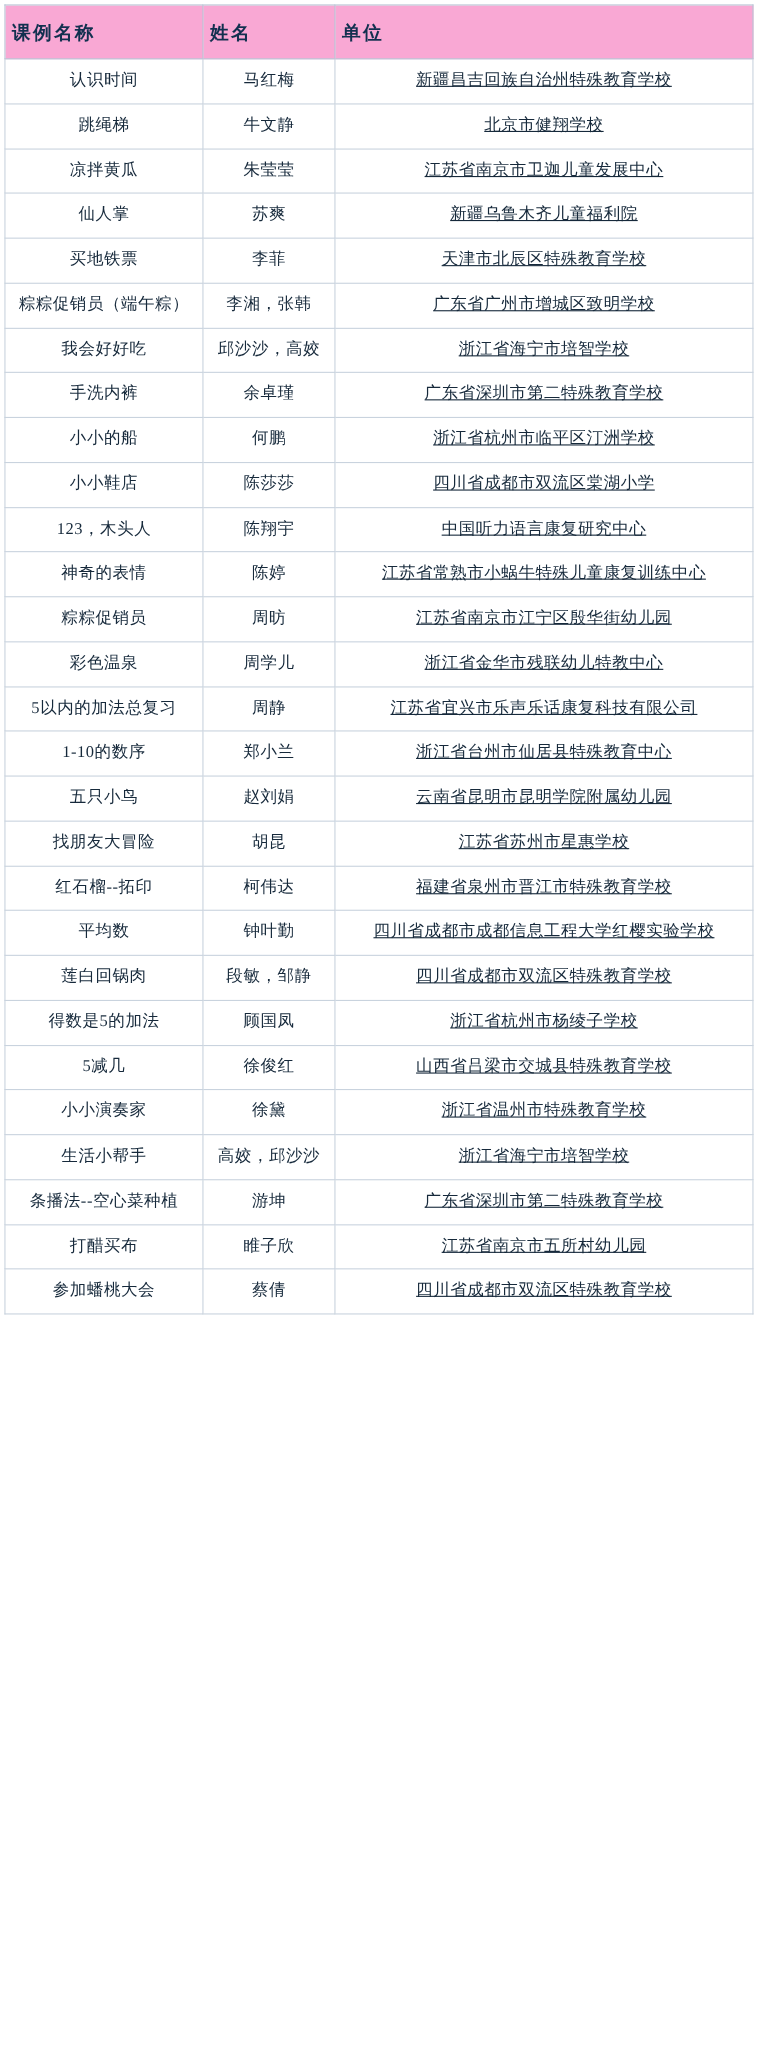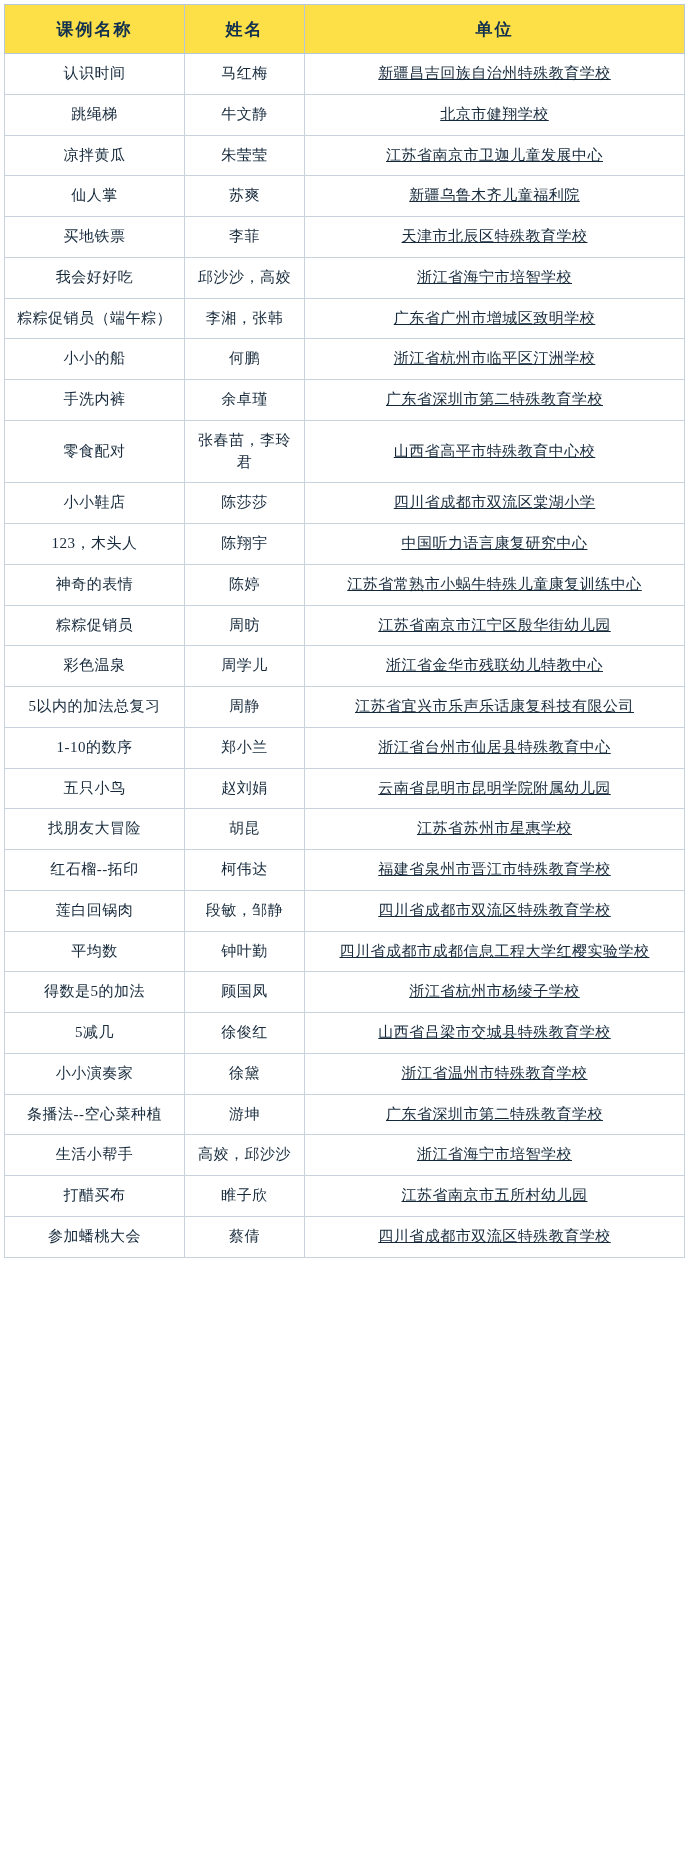--- a/index.html
+++ b/index.html
@@ -21,28 +21,28 @@
     width: 680px;
     border-collapse: collapse;
     table-layout: fixed;
     border: 1px solid #b9c6d6;
   }
   table.course-table col.col-name   { width: 180px; }
   table.course-table col.col-person { width: 120px; }
   table.course-table col.col-unit   { width: 380px; }
 
   table.course-table th {
-    background: #fde047;
+    background: #f9a8d4;
     border: 1px solid #b9c6d6;
     font-size: 17px;
     font-weight: bold;
     color: #12304f;
     height: 40px;
     letter-spacing: 2px;
-    text-align: center;
+    text-align: left;
     vertical-align: middle;
     padding: 4px 6px;
   }
   table.course-table td {
     border: 1px solid #c9d3de;
     font-size: 15px;
     color: #16293b;
     text-align: center;
     vertical-align: middle;
     padding: 9px 6px;
@@ -103,45 +103,40 @@
           <td class="cell-name">仙人掌</td>
           <td class="cell-person">苏爽</td>
           <td class="cell-unit">新疆乌鲁木齐儿童福利院</td>
         </tr>
         <tr>
           <td class="cell-name">买地铁票</td>
           <td class="cell-person">李菲</td>
           <td class="cell-unit">天津市北辰区特殊教育学校</td>
         </tr>
         <tr>
+          <td class="cell-name">粽粽促销员（端午粽）</td>
+          <td class="cell-person">李湘，张韩</td>
+          <td class="cell-unit">广东省广州市增城区致明学校</td>
+        </tr>
+        <tr>
           <td class="cell-name">我会好好吃</td>
           <td class="cell-person">邱沙沙，高姣</td>
           <td class="cell-unit">浙江省海宁市培智学校</td>
         </tr>
         <tr>
-          <td class="cell-name">粽粽促销员（端午粽）</td>
-          <td class="cell-person">李湘，张韩</td>
-          <td class="cell-unit">广东省广州市增城区致明学校</td>
+          <td class="cell-name">手洗内裤</td>
+          <td class="cell-person">余卓瑾</td>
+          <td class="cell-unit">广东省深圳市第二特殊教育学校</td>
         </tr>
         <tr>
           <td class="cell-name">小小的船</td>
           <td class="cell-person">何鹏</td>
           <td class="cell-unit">浙江省杭州市临平区汀洲学校</td>
         </tr>
         <tr>
-          <td class="cell-name">手洗内裤</td>
-          <td class="cell-person">余卓瑾</td>
-          <td class="cell-unit">广东省深圳市第二特殊教育学校</td>
-        </tr>
-        <tr>
-          <td class="cell-name">零食配对</td>
-          <td class="cell-person">张春苗，李玲君</td>
-          <td class="cell-unit">山西省高平市特殊教育中心校</td>
-        </tr>
-        <tr>
           <td class="cell-name">小小鞋店</td>
           <td class="cell-person">陈莎莎</td>
           <td class="cell-unit">四川省成都市双流区棠湖小学</td>
         </tr>
         <tr>
           <td class="cell-name">123，木头人</td>
           <td class="cell-person">陈翔宇</td>
           <td class="cell-unit">中国听力语言康复研究中心</td>
         </tr>
         <tr>
@@ -178,53 +173,53 @@
           <td class="cell-name">找朋友大冒险</td>
           <td class="cell-person">胡昆</td>
           <td class="cell-unit">江苏省苏州市星惠学校</td>
         </tr>
         <tr>
           <td class="cell-name">红石榴--拓印</td>
           <td class="cell-person">柯伟达</td>
           <td class="cell-unit">福建省泉州市晋江市特殊教育学校</td>
         </tr>
         <tr>
+          <td class="cell-name">平均数</td>
+          <td class="cell-person">钟叶勤</td>
+          <td class="cell-unit">四川省成都市成都信息工程大学红樱实验学校</td>
+        </tr>
+        <tr>
           <td class="cell-name">莲白回锅肉</td>
           <td class="cell-person">段敏，邹静</td>
           <td class="cell-unit">四川省成都市双流区特殊教育学校</td>
         </tr>
         <tr>
-          <td class="cell-name">平均数</td>
-          <td class="cell-person">钟叶勤</td>
-          <td class="cell-unit">四川省成都市成都信息工程大学红樱实验学校</td>
-        </tr>
-        <tr>
           <td class="cell-name">得数是5的加法</td>
           <td class="cell-person">顾国凤</td>
           <td class="cell-unit">浙江省杭州市杨绫子学校</td>
         </tr>
         <tr>
           <td class="cell-name">5减几</td>
           <td class="cell-person">徐俊红</td>
           <td class="cell-unit">山西省吕梁市交城县特殊教育学校</td>
         </tr>
         <tr>
           <td class="cell-name">小小演奏家</td>
           <td class="cell-person">徐黛</td>
           <td class="cell-unit">浙江省温州市特殊教育学校</td>
         </tr>
         <tr>
+          <td class="cell-name">生活小帮手</td>
+          <td class="cell-person">高姣，邱沙沙</td>
+          <td class="cell-unit">浙江省海宁市培智学校</td>
+        </tr>
+        <tr>
           <td class="cell-name">条播法--空心菜种植</td>
           <td class="cell-person">游坤</td>
           <td class="cell-unit">广东省深圳市第二特殊教育学校</td>
-        </tr>
-        <tr>
-          <td class="cell-name">生活小帮手</td>
-          <td class="cell-person">高姣，邱沙沙</td>
-          <td class="cell-unit">浙江省海宁市培智学校</td>
         </tr>
         <tr>
           <td class="cell-name">打醋买布</td>
           <td class="cell-person">睢子欣</td>
           <td class="cell-unit">江苏省南京市五所村幼儿园</td>
         </tr>
         <tr>
           <td class="cell-name">参加蟠桃大会</td>
           <td class="cell-person">蔡倩</td>
           <td class="cell-unit">四川省成都市双流区特殊教育学校</td>

